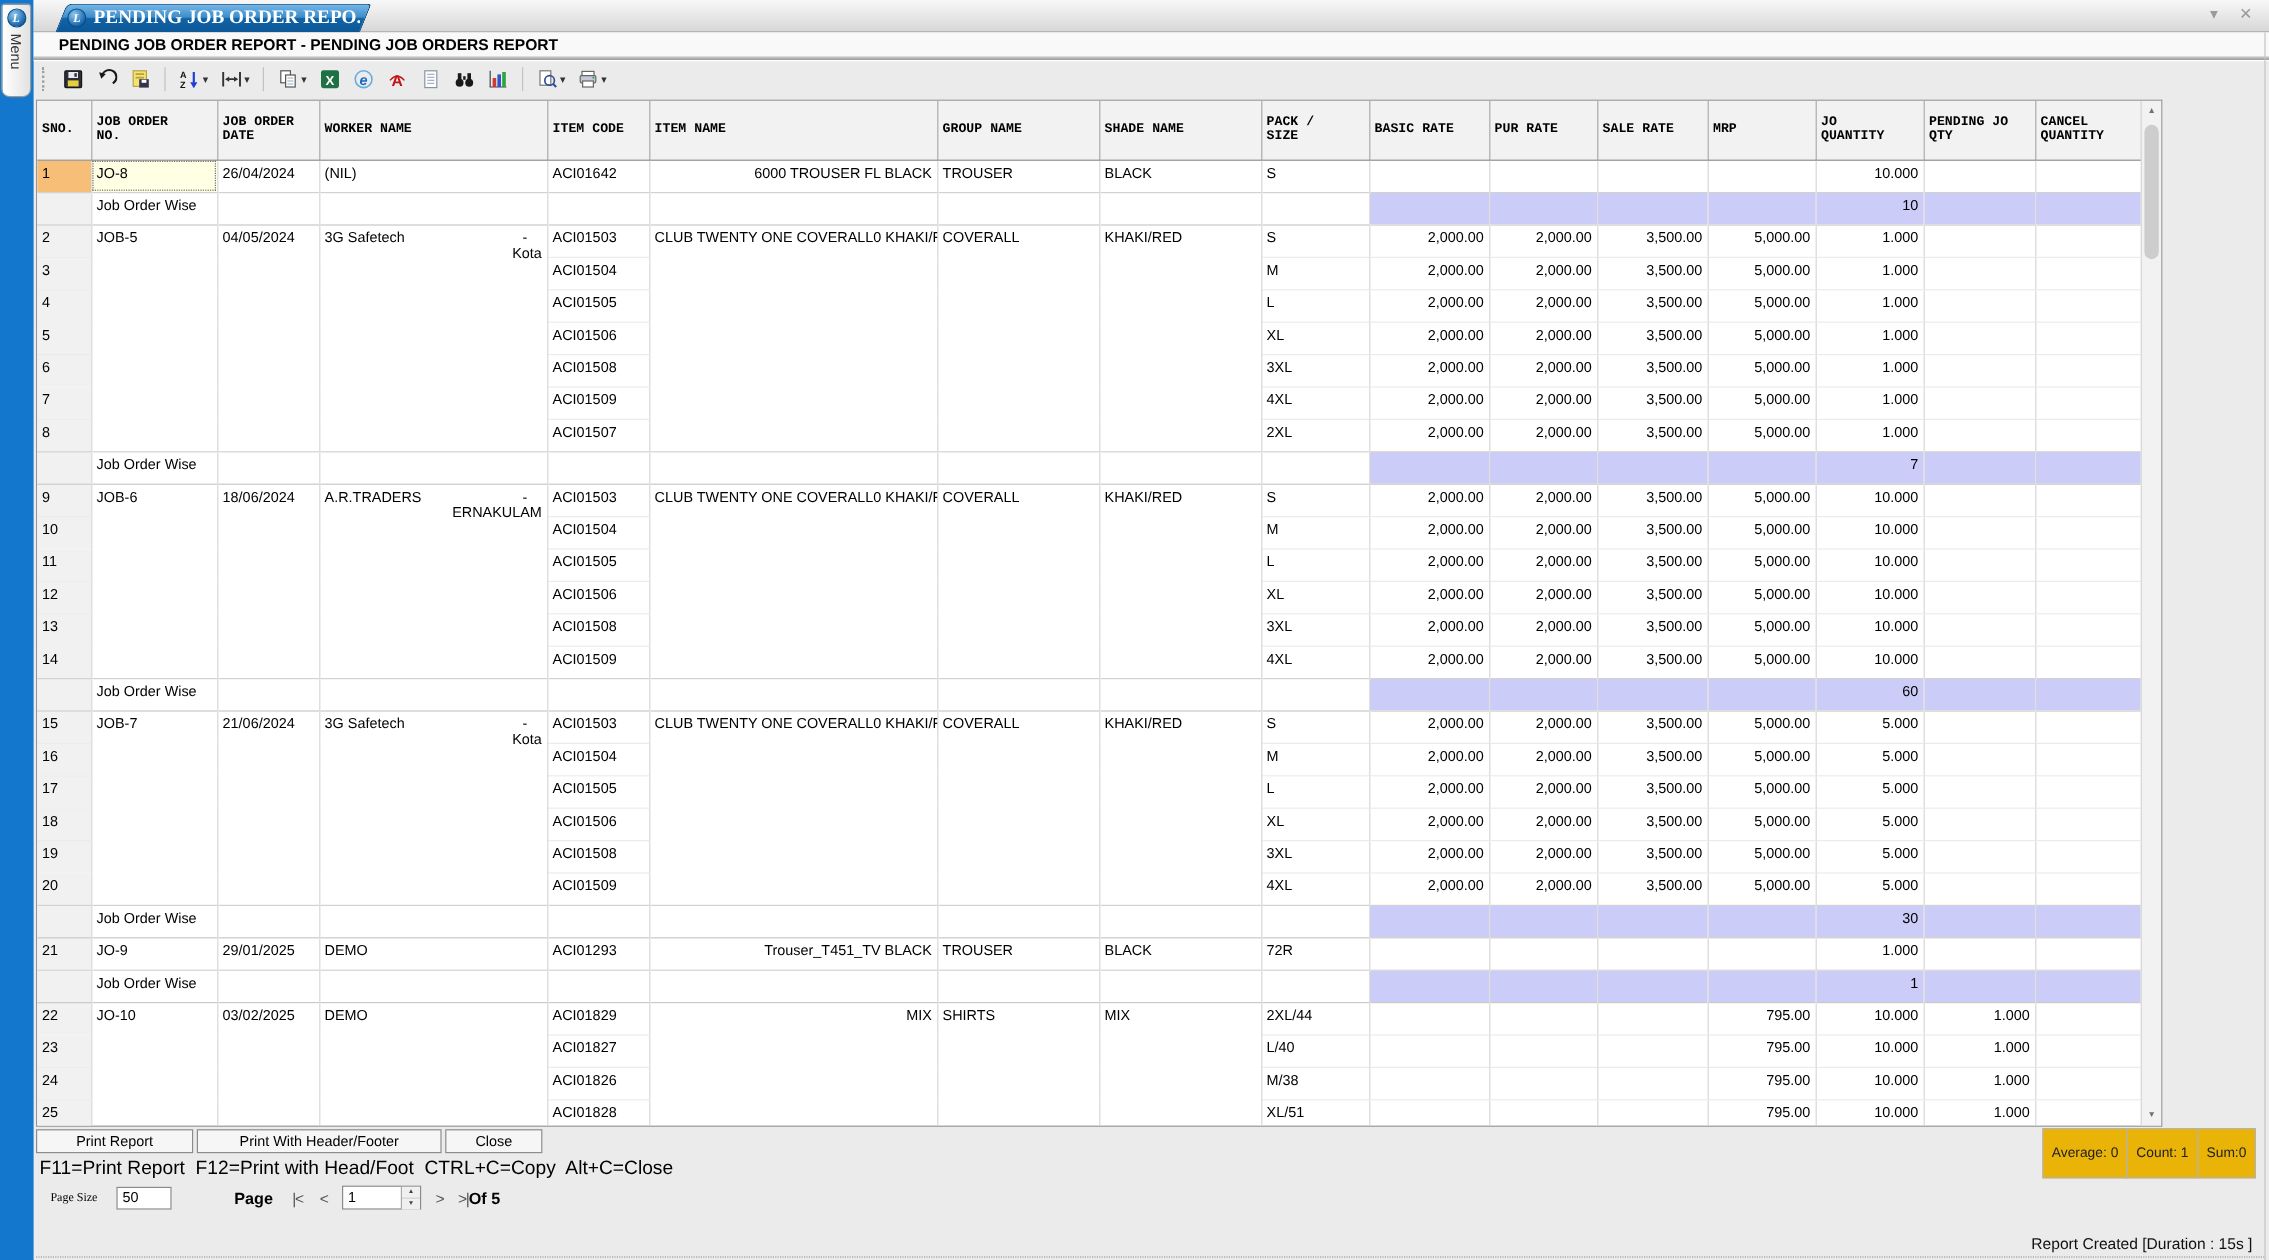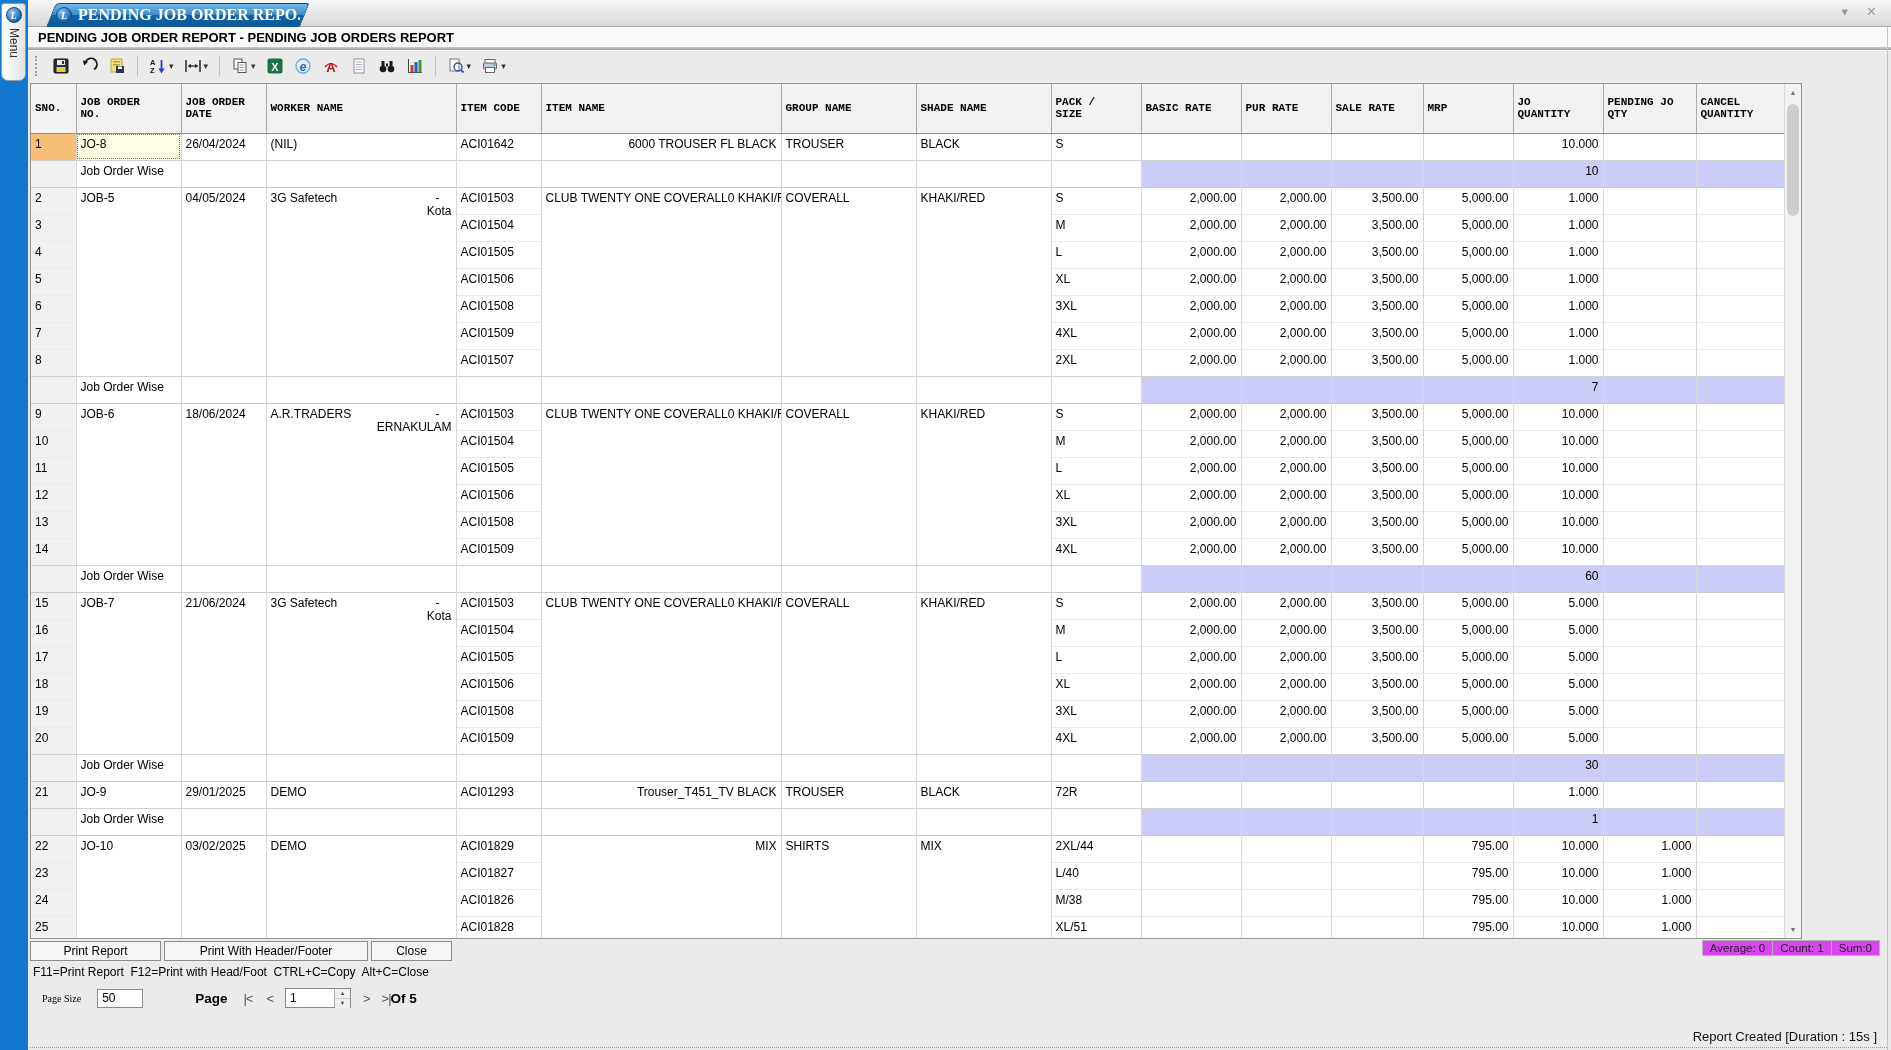--- a/index.html
+++ b/index.html
@@ -31,21 +31,21 @@
     background:linear-gradient(#74b6e8 0%,#3e8dc9 45%,#1063a7 50%,#0d5796 100%);
     transform:skewX(-22deg); transform-origin:100% 100%;
     border:1px solid #0a4a80; border-bottom:none; border-radius:5px 3px 0 0; }
   .doc-tab-inner { position:relative; display:flex; align-items:center; gap:6px; height:100%; padding-left:10px; }
   .tab-title { color:#fff; font-weight:bold; font-size:16px; white-space:nowrap; overflow:hidden;font-family:Liberation Serif, serif; }
   .win-buttons { position:absolute; right:14px; top:4px; display:flex; gap:18px; color:#9b9b9b; font-size:13px; }
   .win-buttons span { cursor:default; }
 
   
   .titlebar { position:absolute; left:28px; right:0; top:27px; height:20px; background:#f9f9f9;
-    display:flex; align-items:center; padding-left:10px; font-weight:bold; font-size:13px; color:#000; box-sizing:border-box; }
+    display:flex; align-items:center; padding-left:21px; font-weight:bold; font-size:13px; color:#000; box-sizing:border-box; }
   .title-sep { position:absolute; left:28px; right:0; top:47px; height:3px;
     background:linear-gradient(#cfcfcf,#9b9b9b); border-bottom:1px solid #fff; }
   .toolbar { position:absolute; left:28px; right:0; top:51px; height:30px;
     display:flex; align-items:center; padding-left:5px; }
   .tgrip { width:3px; height:20px; border-left:2px dotted #9f9f9f; margin:0 7px 0 2px; }
   .tbtn { display:flex; align-items:center; padding:2px 2px; margin:0 3px; }
   .ticon svg { display:block; }
   .tcaret { font-size:9px; color:#333; margin-left:2px; }
   .tsep { width:1px; height:20px; background:#c2c2c2; margin:0 6px; }
 
@@ -73,37 +73,37 @@
   .vscroll { position:absolute; top:0; right:0; width:17px; height:100%; background:#f2f2f2; border-left:1px solid #dadada; box-sizing:border-box; }
   .sb-btn { position:absolute; left:0; width:100%; height:17px; text-align:center; font-size:7px; line-height:17px; color:#707070; }
   .sb-up { top:0; } .sb-down { bottom:0; }
   .sb-thumb { position:absolute; left:2px; top:20px; width:12px; height:112px; background:#cdcdcd; border-radius:6px; }
 
   
   .btn-row { position:absolute; left:30px; top:941px; display:flex; gap:3px; }
   .fbtn { height:20px; background:#f6f6f6; border:1px solid #8c8c8c; font-size:12px; color:#000;
     display:flex; align-items:center; justify-content:center; box-sizing:border-box; }
   .fbtn.w1 { width:131px; } .fbtn.w2 { width:204px; } .fbtn.w3 { width:81px; }
-  .shortcuts { position:absolute; left:33px; top:965px; font-size:12px; color:#000; white-space:pre; }
+  .shortcuts { position:absolute; left:33px; top:965px; font-size:16px; color:#000; white-space:pre; }
   .pagebar { position:absolute; left:42px; top:985px; height:26px; display:flex; align-items:center; }
   .ps-label { font-size:10px;font-family:Liberation Serif, serif; }
   .ps-input { width:46px; height:19px; border:1px solid #8a8a8a; background:#fff; font-size:12px;
     padding:0 4px; margin-left:16px; display:flex; align-items:center; box-sizing:border-box;text-align:right; }
   .pg-label { font-size:13.5px; font-weight:600; margin-left:52px; }
   .nav { color:#555; font-size:13px; letter-spacing:-1px; }
   .nav.first { margin-left:16px; } .nav.prev { margin-left:14px; }
   .nav.next { margin-left:12px; } .nav.last { margin-left:12px; }
   .spinbox { display:flex; margin-left:12px; width:66px; height:20px; border:1px solid #8a8a8a; background:#fff; box-sizing:border-box; }
   .spin-val { flex:1; font-size:12px; padding:2px 0 0 4px; }
   .spin-btns { width:15px; display:flex; flex-direction:column; border-left:1px solid #aaa; }
   .spin-btn { flex:1; font-size:5.5px; line-height:9px; text-align:center; color:#444; background:#f0f0f0; }
   .spin-btn.up { border-bottom:1px solid #ccc; }
   .of-label { font-size:13.5px; font-weight:600; }
   .stats { position:absolute; right:11px; top:940px; display:flex; }
-  .stat { border:1px solid #b3b3b3; padding:1px 7px; font-size:11.5px; color:#222; margin-left:-1px; background:#d946ef; }
+  .stat { border:1px solid #b3b3b3; padding:14px 7px; font-size:11.5px; color:#222; margin-left:-1px; background:#eab308; }
   .report-status { position:absolute; right:14px; top:1029px; font-size:13px; color:#111; }
   .bottom-edge { position:absolute; left:30px; right:4px; bottom:2px; border-top:1px dotted #9c9c9c; }
   .right-edge { position:absolute; right:3px; top:27px; bottom:0; border-right:1px solid #c4c4c4; }
 </style>
 </head>
 <body>
 
 <div class="left-strip"></div>
 
 <div class="menu-tab">

